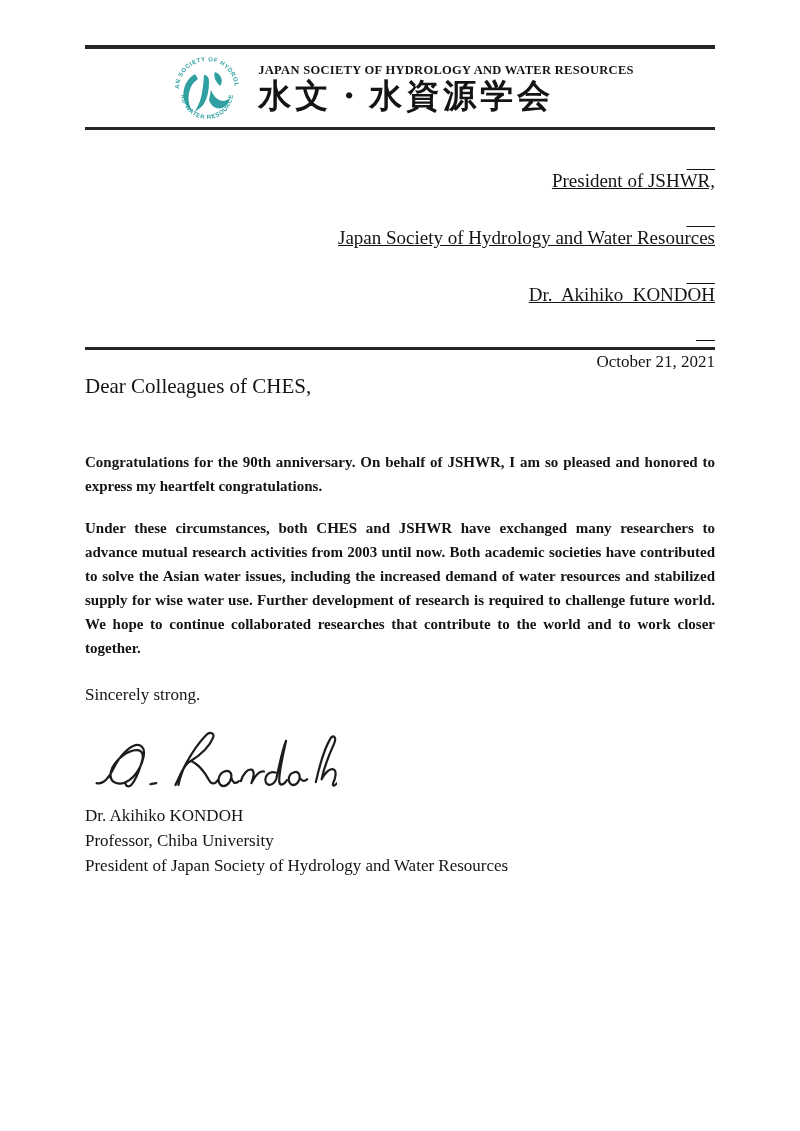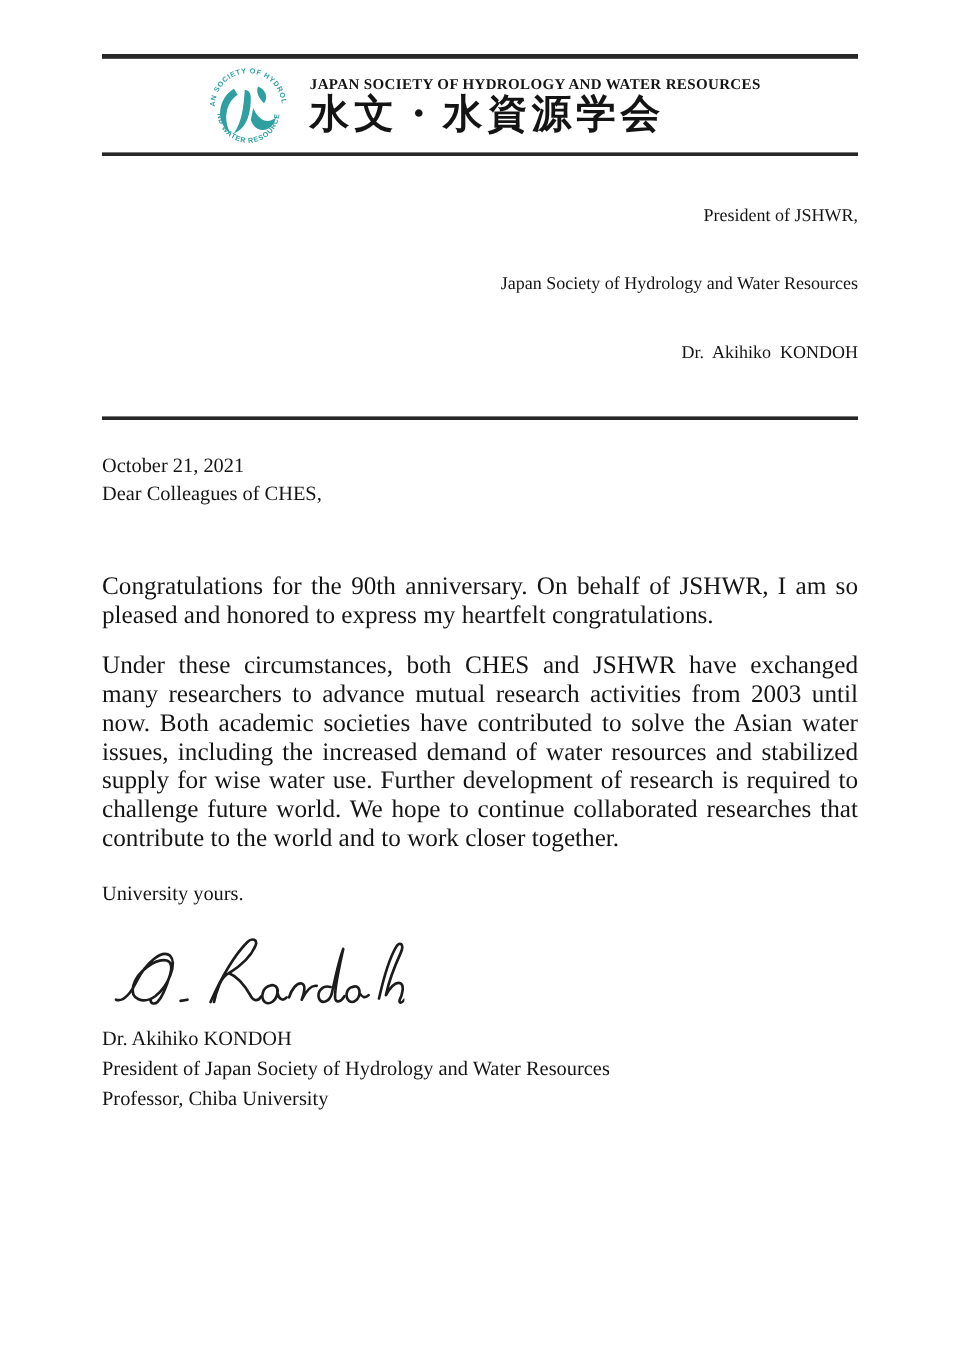--- a/index.html
+++ b/index.html
@@ -34,36 +34,38 @@
     font-size:33px;
     font-weight:700;
     letter-spacing:4px;
     line-height:36px;
     margin-top:1px;
   }
 
   .contact {
     text-align:right;
     padding:3px 0 5px;
-    font-size:15px;
+    font-size:19px;
     line-height:19px;
     white-space:pre-wrap;
+    text-decoration:underline;
   }
 
   .date-line {
-    margin-top:26px;
+    text-align:right;
     font-size:17px; line-height:24px;
   }
-  .salutation { font-size:17px; line-height:24px; }
+  .salutation { font-size:21px; line-height:24px; }
 
   .letter-body p {
     margin:12px 0 18px;
-    font-size:21px;
+    font-size:15px;
     line-height:24px;
     text-align:justify;
+    font-weight:bold;
   }
   .letter-body p.first { margin-top:52px; }
 
   .closing { margin-top:23px; font-size:17px; line-height:24px; }
 
   .signature { margin:14px 0 0 2px; height:78px; }
   .signature svg { display:block; }
 
   .signer { font-size:17px; line-height:25px; margin-top:4px; }
 </style>
@@ -115,38 +117,38 @@
 
     <div class="date-line">October 21, 2021</div>
 
     <div class="salutation">Dear Colleagues of CHES,</div>
 
     <div class="letter-body">
       <p class="first">Congratulations for the 90th anniversary. On behalf of JSHWR, I am so pleased and honored to express my heartfelt congratulations.</p>
       <p>Under these circumstances, both CHES and JSHWR have exchanged many researchers to advance mutual research activities from 2003 until now. Both academic societies have contributed to solve the Asian water issues, including the increased demand of water resources and stabilized supply for wise water use. Further development of research is required to challenge future world. We hope to continue collaborated researches that contribute to the world and to work closer together.</p>
     </div>
 
-    <div class="closing">University yours.</div>
+    <div class="closing">Sincerely strong.</div>
 
     <div class="signature">
       <svg width="250" height="78" viewBox="0 0 260 80" aria-hidden="true">
         <g fill="none" stroke="#1c1c1c" stroke-width="2.3" stroke-linecap="round" stroke-linejoin="round">
           <path d="M10,64 C16,66 22,60 28,48 C36,32 50,20 57,26 C63,32 56,52 44,61 C34,68 22,64 25,52 C28,40 44,28 54,30 C58,31 59,36 57,42 C54,52 50,62 46,66 C44,68 40,68 40,64"></path>
           <path d="M66,65 L72,64"></path>
           <path d="M92,66 C100,48 112,26 124,14 C128,10 133,12 131,17 C127,27 116,36 108,41 C104,43 102,46 100,50 C98,55 96,61 95,66"></path>
           <path d="M108,41 C116,44 122,52 127,61 C129,65 133,66 136,61"></path>
           <path d="M143,52 C137,54 135,62 139,66 C143,69 149,65 150,58 C151,53 147,50 143,52 M150,58 C151,63 154,66 158,62"></path>
           <path d="M160,62 C162,55 167,49 171,50 C175,51 173,59 171,64 M171,64 C174,58 179,51 184,52"></path>
           <path d="M196,53 C189,51 184,57 186,63 C188,68 195,66 197,59 C199,50 203,30 207,20 M207,20 C204,34 199,55 200,63 C201,67 205,66 208,61"></path>
           <path d="M215,53 C210,54 208,61 212,65 C216,68 222,63 221,56 C220,52 217,52 215,53 M221,58 C223,62 226,63 229,60"></path>
           <path d="M238,63 C242,45 247,28 253,18 C256,13 260,16 257,23 C252,34 246,50 244,60 M244,60 C248,53 253,48 257,50 C260,52 258,60 256,64 C255,67 257,68 260,64"></path>
         </g>
       </svg>
     </div>
 
     <div class="signer">
       <div>Dr. Akihiko KONDOH</div>
+      <div>Professor, Chiba University</div>
       <div>President of Japan Society of Hydrology and Water Resources</div>
-      <div>Professor, Chiba University</div>
     </div>
 
   </div>
 </div>
 
 </body></html>

